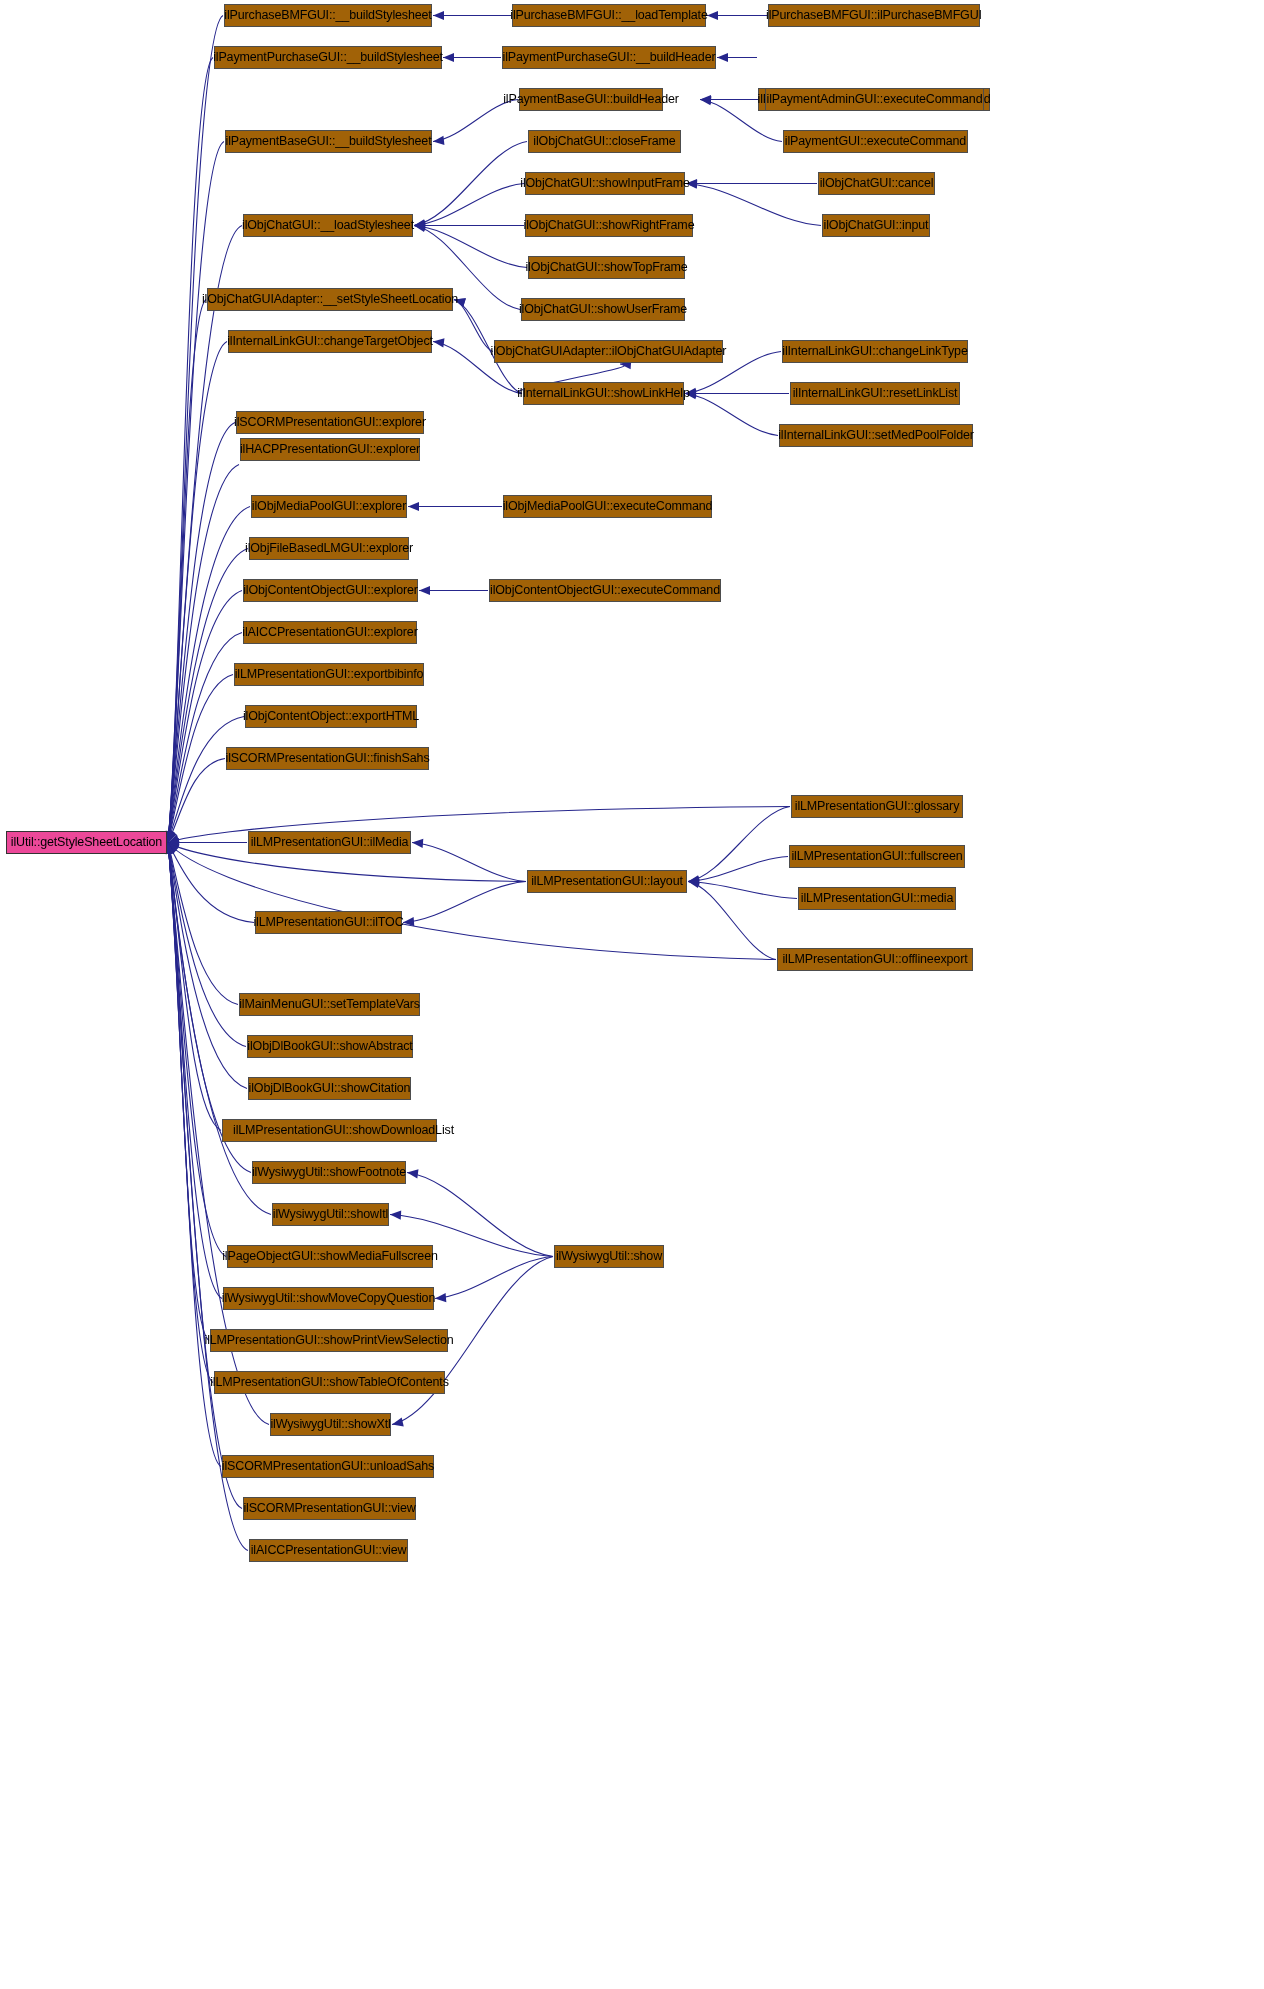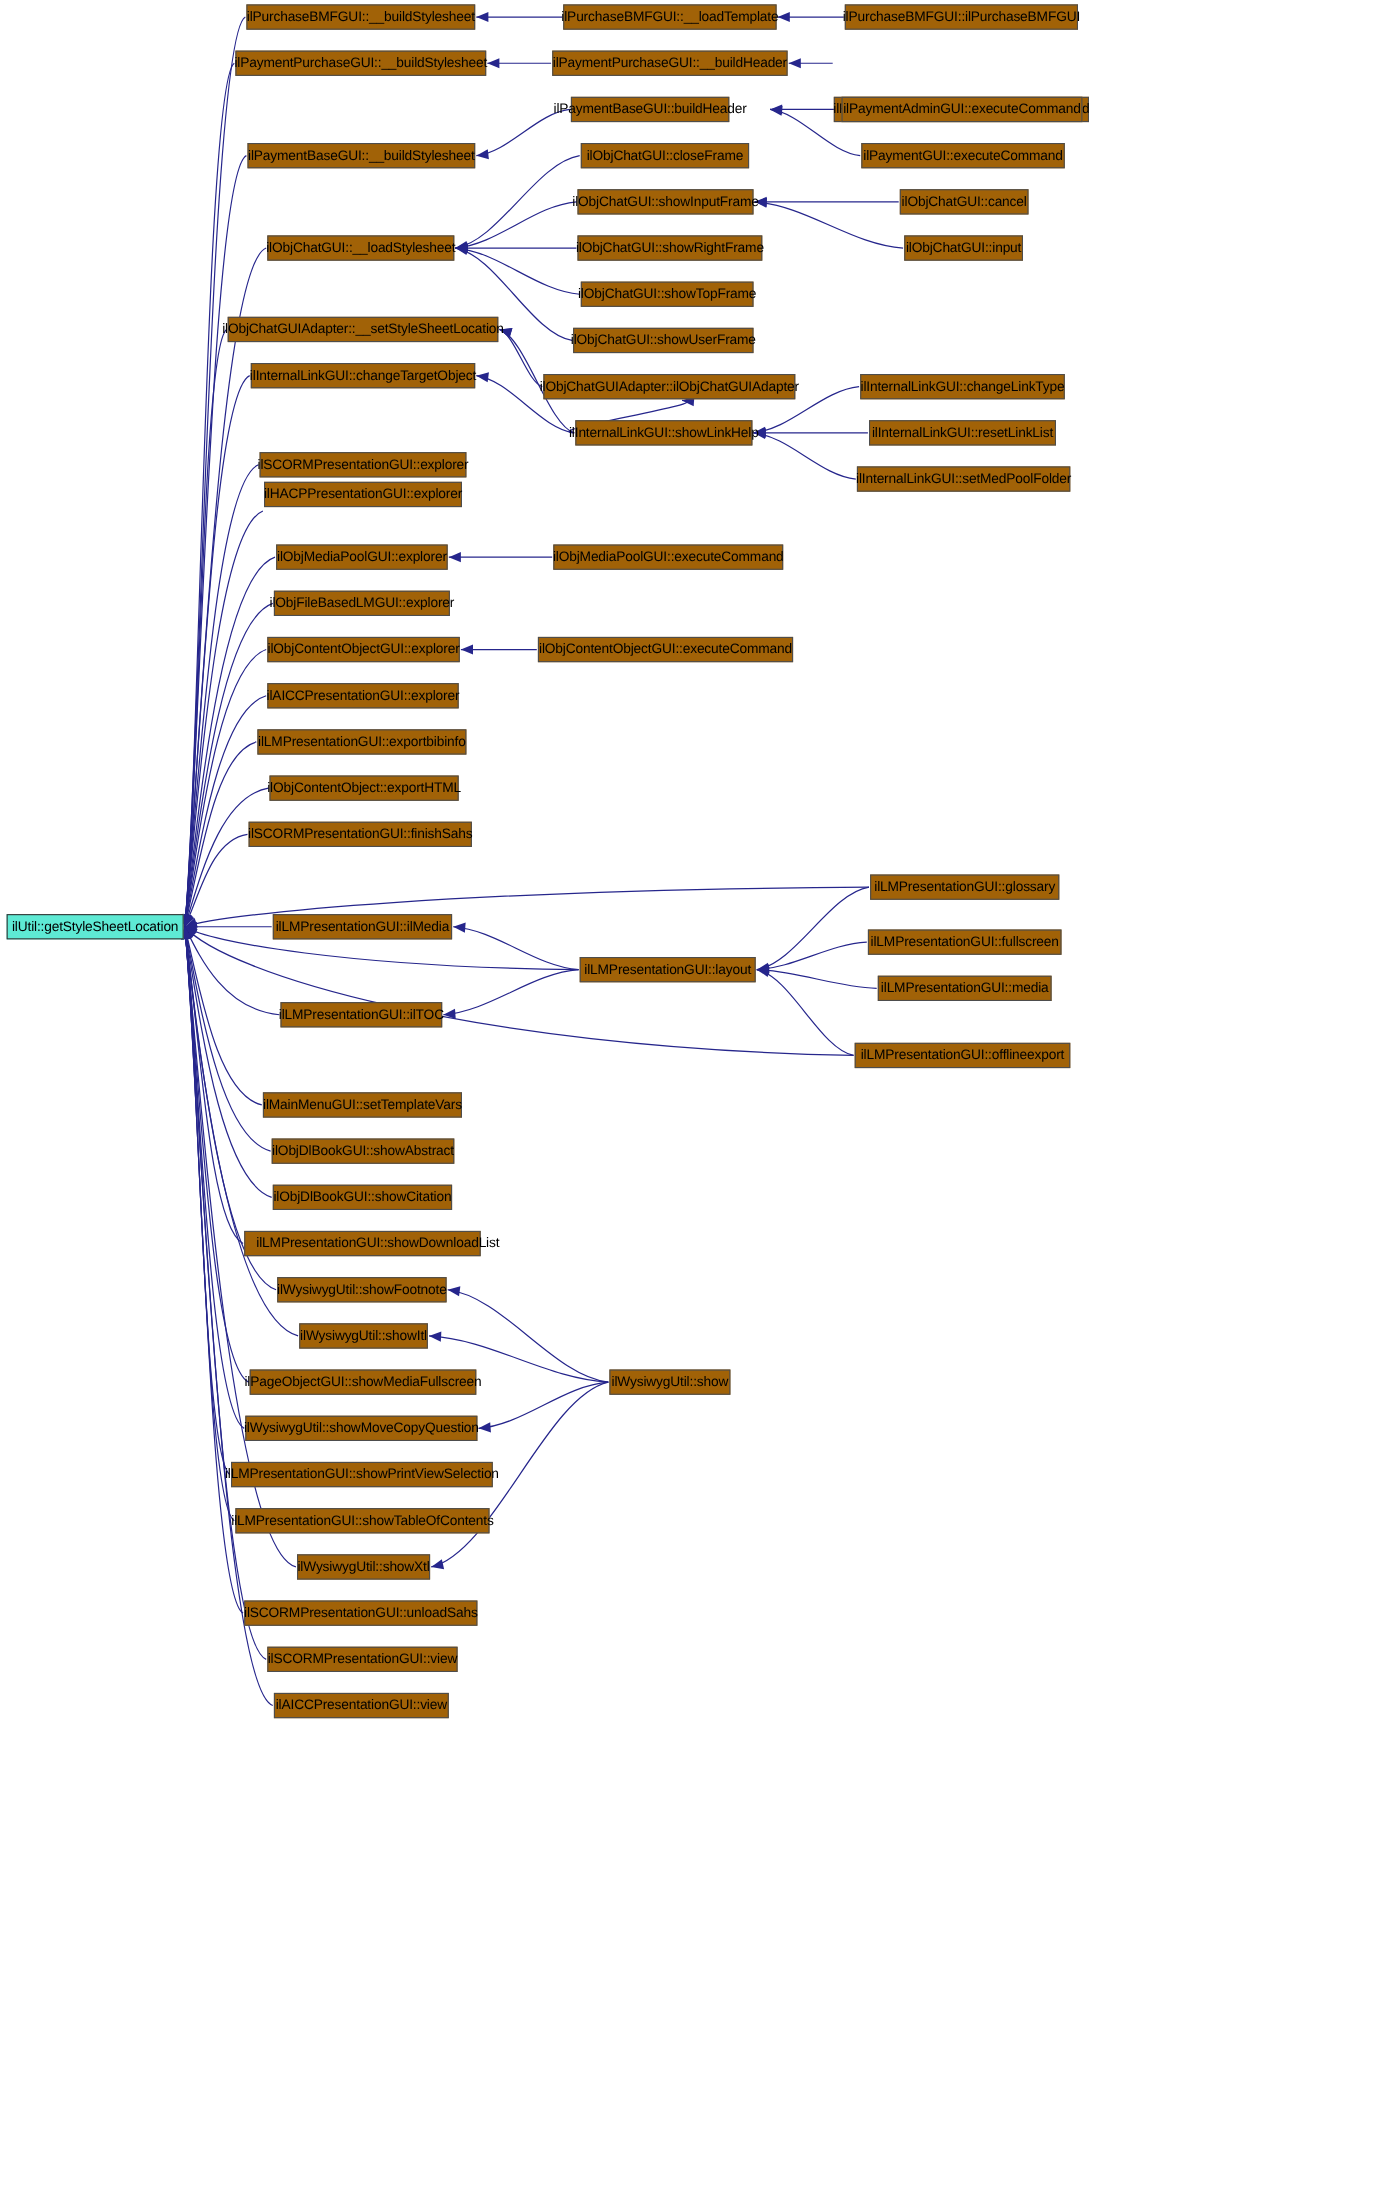--- a/index.html
+++ b/index.html
@@ -35,21 +35,21 @@
     font-size: 12.5px;
     line-height: 1;
     display: flex;
     align-items: center;
     justify-content: center;
     white-space: nowrap;
     letter-spacing: -0.15px;
     cursor: pointer;
   }
   .gnode.root {
-    background: #5eead4;
+    background: #ec4899;
     border-color: #333333;
     font-weight: normal;
   }
   .edge-path {
     fill: none;
     stroke: #26268c;
     stroke-width: 1.1;
   }
   .arrow-head {
     fill: #26268c;

